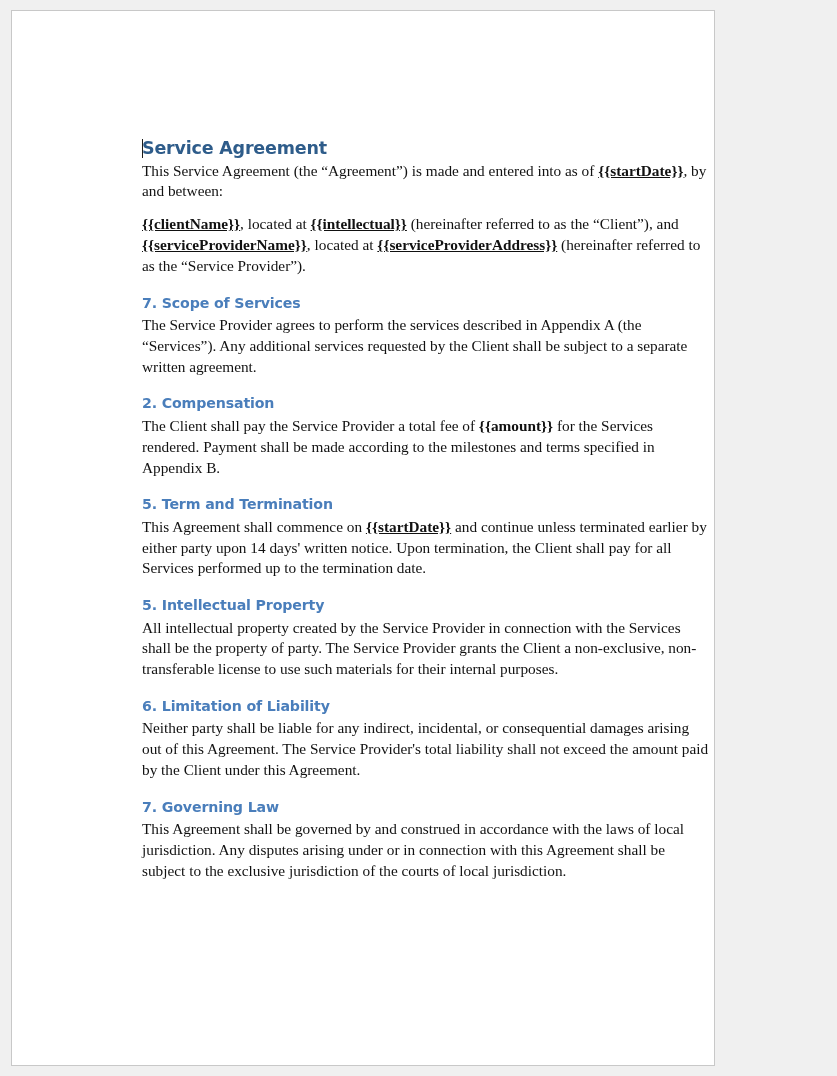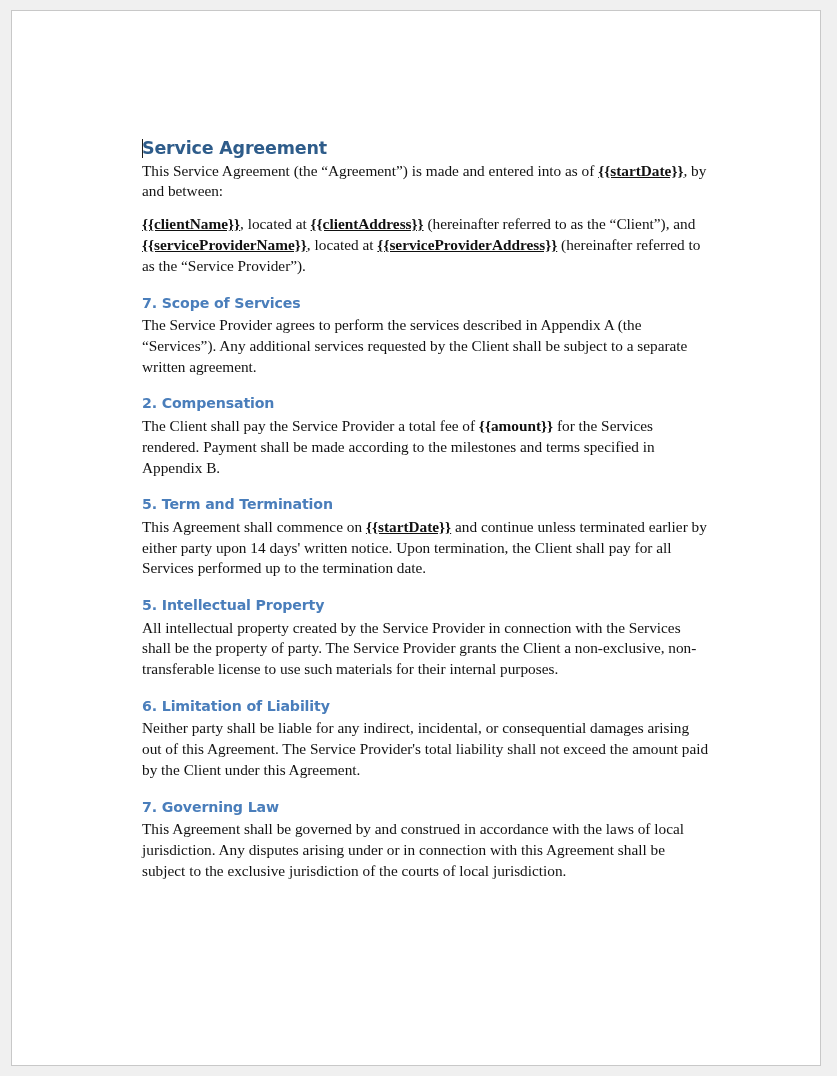--- a/index.html
+++ b/index.html
@@ -14,21 +14,21 @@
     background: #f0f0f0;
     font-family: "Liberation Serif", serif;
     overflow: hidden;
   }
 
   
   .page-sheet {
     position: absolute;
     left: 11px;
     top: 10px;
-    width: 810px;
+    width: 704px;
     height: 1056px;
     background: #ffffff;
     border: 1px solid #c8c8c8;
   }
 
   
   .doc-column {
     position: absolute;
     left: 118px;
     top: 126px;
@@ -122,21 +122,21 @@
 
   <div class="doc-column">
 
     <div class="doc-title-row">
       <div class="text-caret"></div>
       <h1 class="doc-title">Service Agreement</h1>
     </div>
 
     <p class="para"><span>This Service Agreement (the “Agreement”) is made and entered into as of </span><span class="ph sp">{{startDate}}</span><span>, by and between:</span></p>
 
-    <p class="para gap"><span class="ph sp">{{clientName}}</span><span>, located at </span><span class="ph sp">{{clientAddress}}</span><span> (hereinafter referred to as the “Client”), and </span><span class="ph sp">{{serviceProviderName}}</span><span>, located at </span><span class="ph sp">{{serviceProviderAddress}}</span><span> (hereinafter referred to as the “Service Provider”).</span></p>
+    <p class="para gap"><span class="ph sp">{{clientName}}</span><span>, located at </span><span class="ph sp">{{intellectual}}</span><span> (hereinafter referred to as the “Client”), and </span><span class="ph sp">{{serviceProviderName}}</span><span>, located at </span><span class="ph sp">{{serviceProviderAddress}}</span><span> (hereinafter referred to as the “Service Provider”).</span></p>
 
     <div class="section-block">
       <h2 class="section-heading">7. Scope of Services</h2>
       <p class="para">The Service Provider agrees to perform the services described in Appendix A (the “Services”). Any additional services requested by the Client shall be subject to a separate written agreement.</p>
     </div>
 
     <div class="section-block">
       <h2 class="section-heading">2. Compensation</h2>
       <p class="para"><span>The Client shall pay the Service Provider a total fee of </span><span class="ph">{{amount}}</span><span> for the Services rendered. Payment shall be made according to the milestones and terms specified in Appendix B.</span></p>
     </div>

